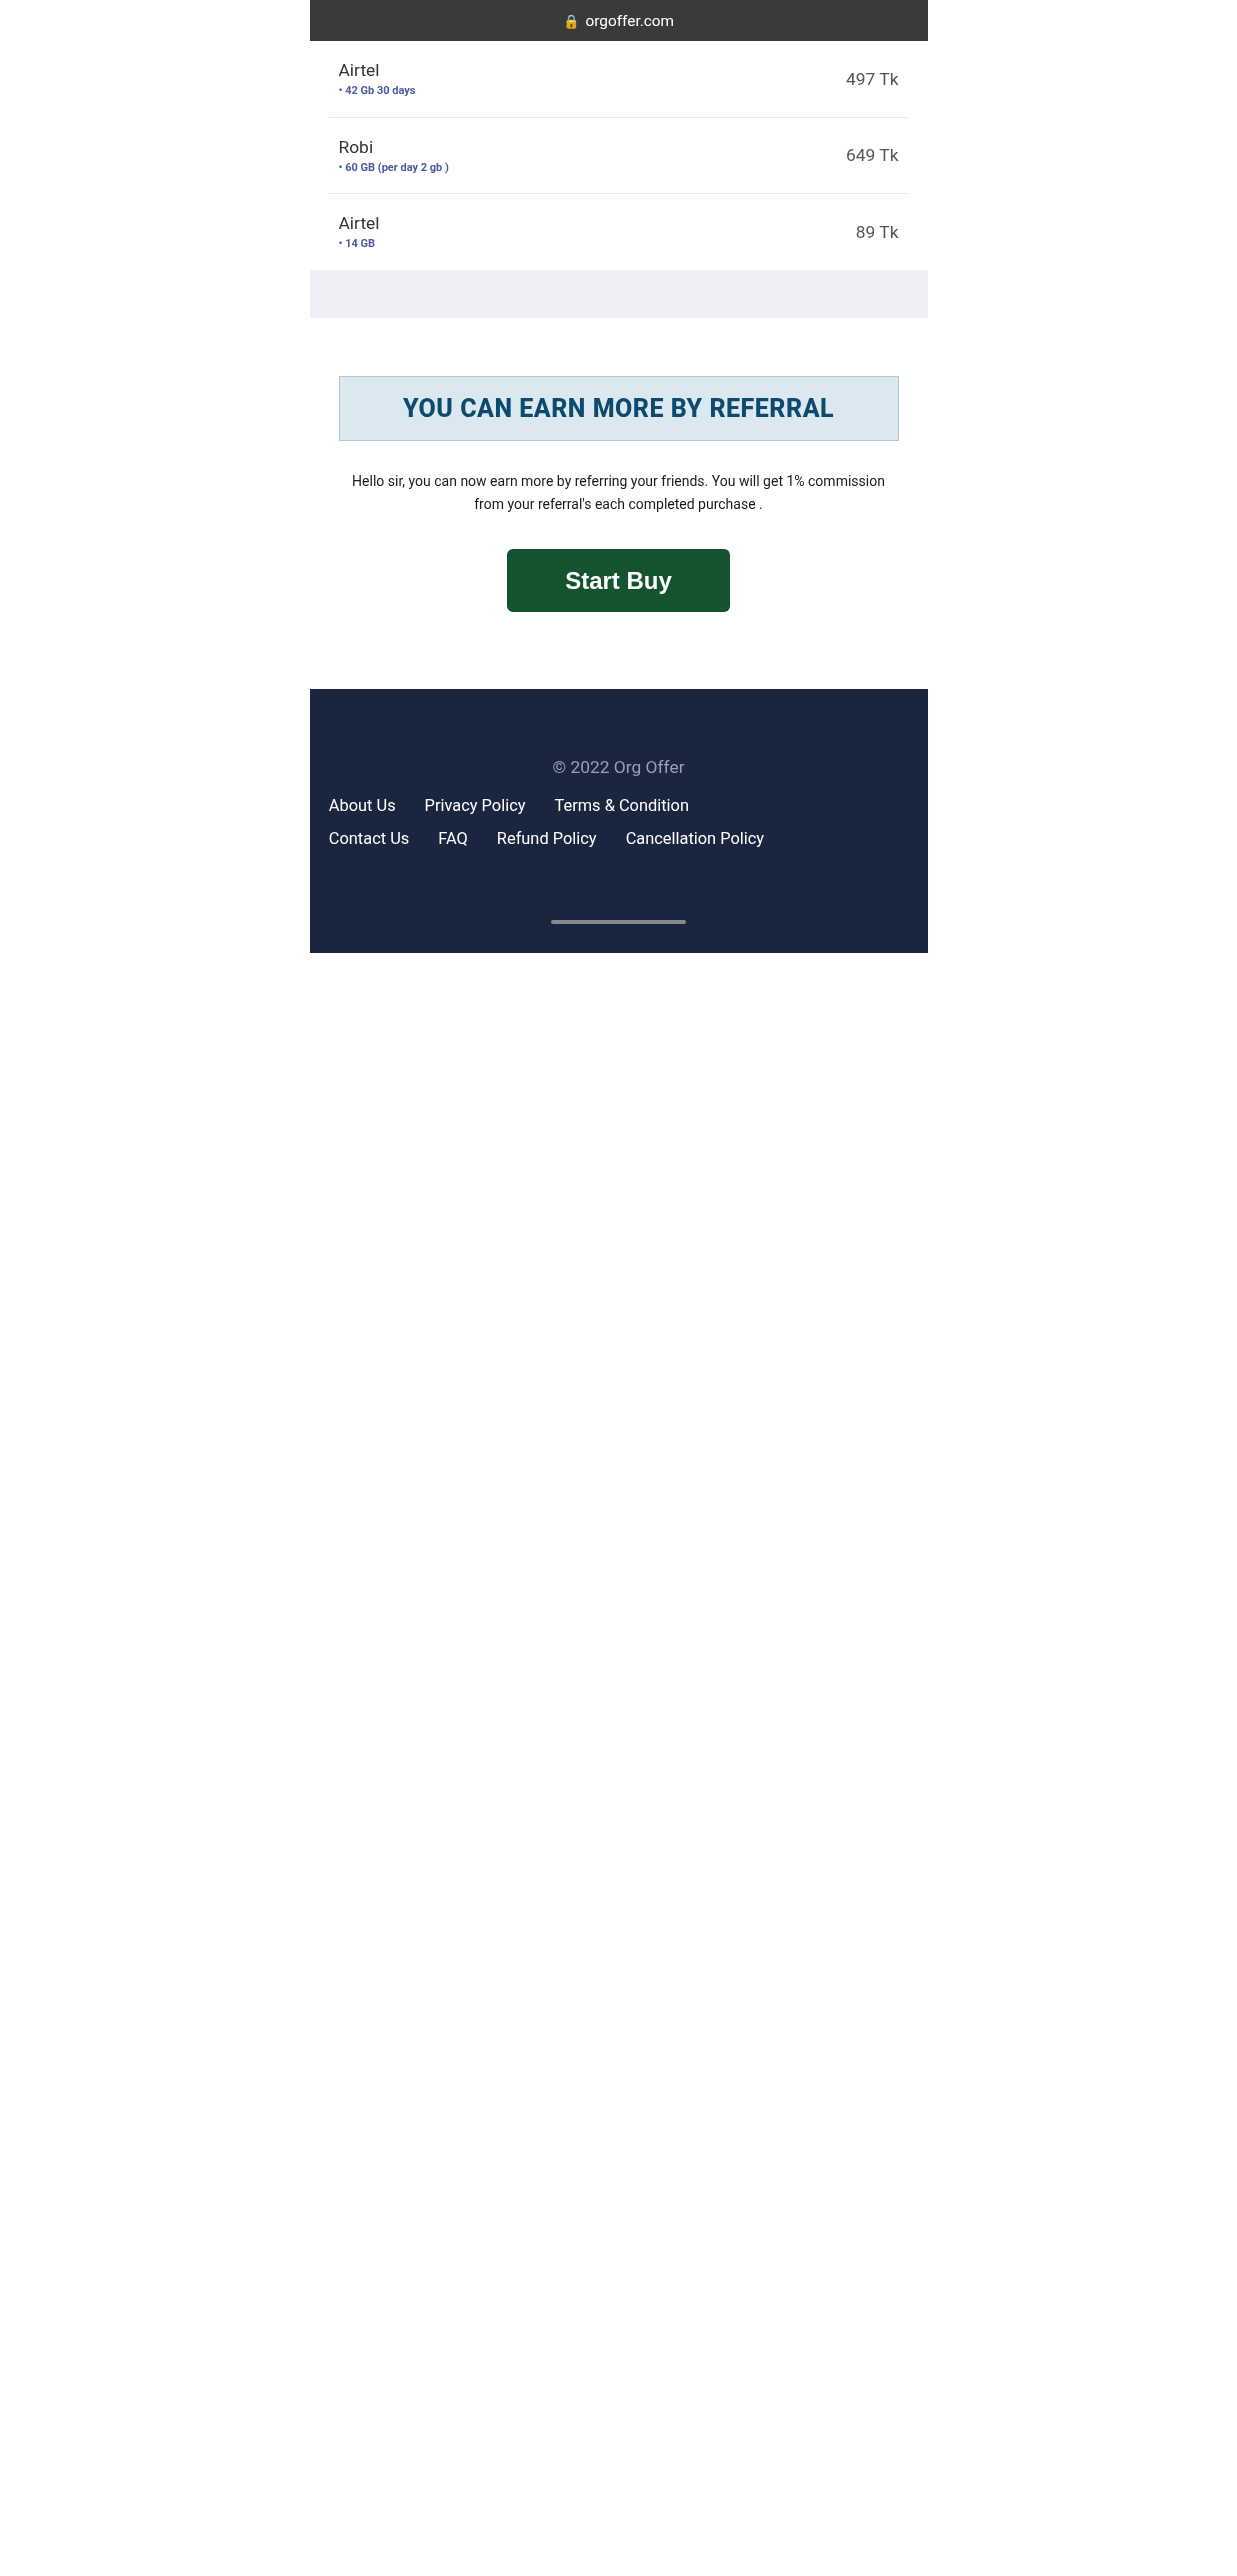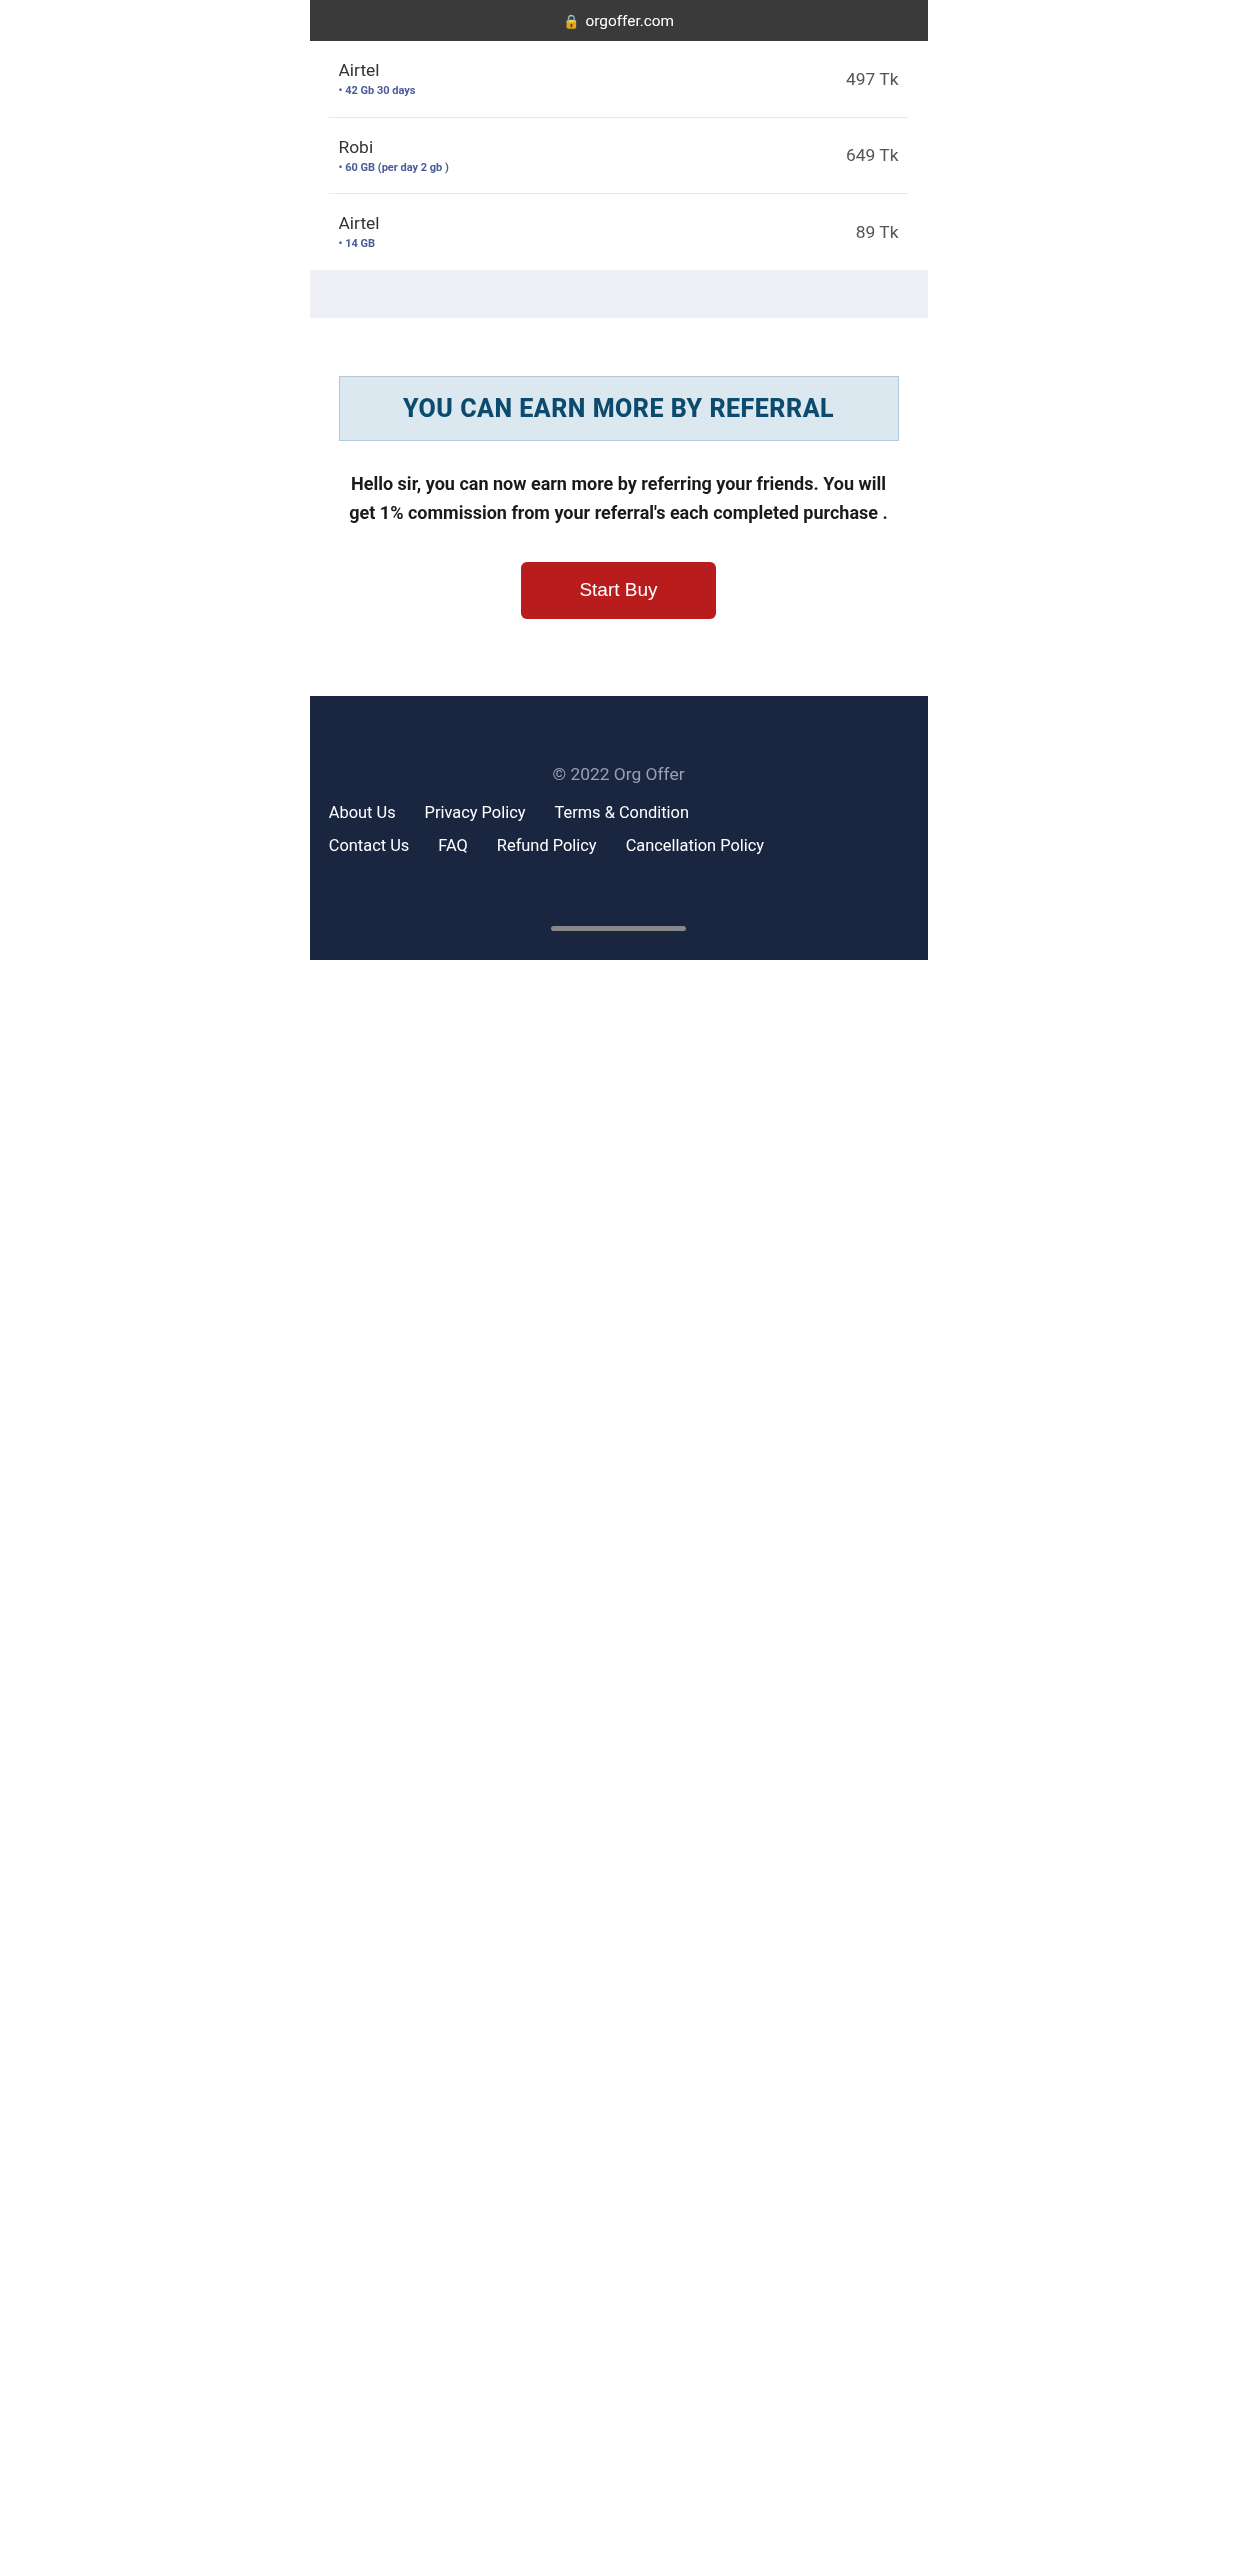--- a/index.html
+++ b/index.html
@@ -97,35 +97,35 @@
     }
 
     .referral-heading-text {
       font-size: 25px;
       font-weight: 800;
       color: #0c4a6e;
       letter-spacing: 0.5px;
     }
 
     .referral-description {
-      font-size: 18px;
-      font-weight: 700;
+      font-size: 14px;
+      font-weight: 400;
       color: #1a1a1a;
       line-height: 1.6;
       margin-bottom: 34px;
       text-align: center;
     }
 
     .start-buy-btn {
-      background: #b91c1c;
+      background: #14532d;
       color: #ffffff;
       border: none;
       padding: 17.4px 58px;
-      font-size: 19px;
-      font-weight: 400;
+      font-size: 24px;
+      font-weight: 700;
       border-radius: 5.8px;
       cursor: pointer;
       display: inline-block;
     }
 
     
     .footer {
       background: #1a2540;
       color: #ffffff;
       padding: 58px 19.3px 39px;

